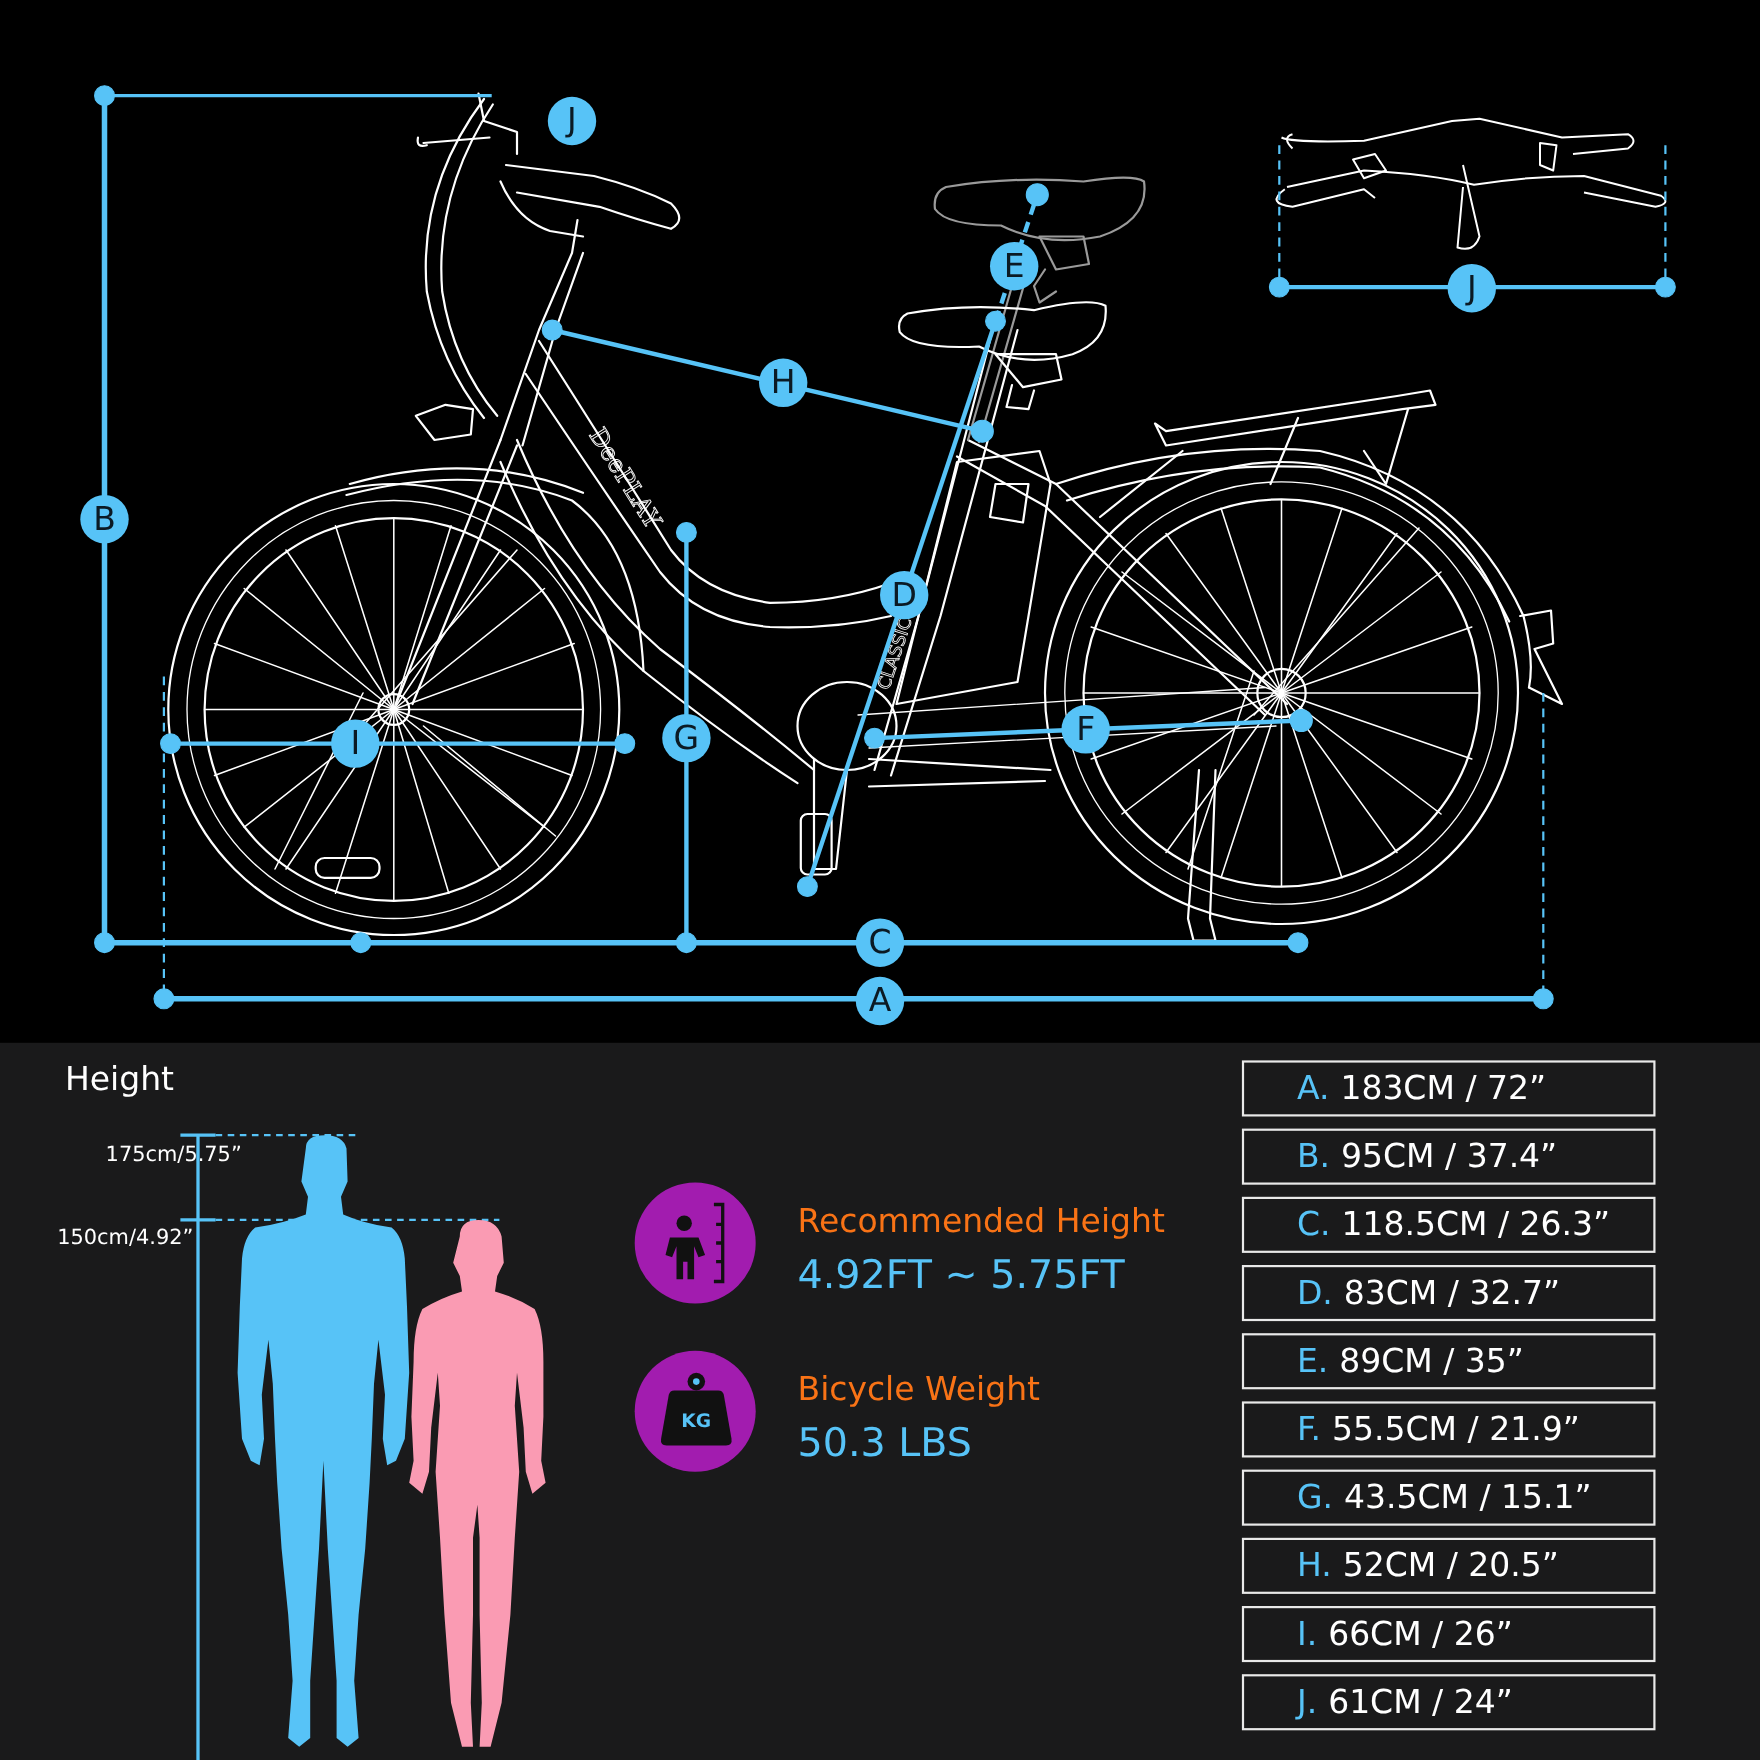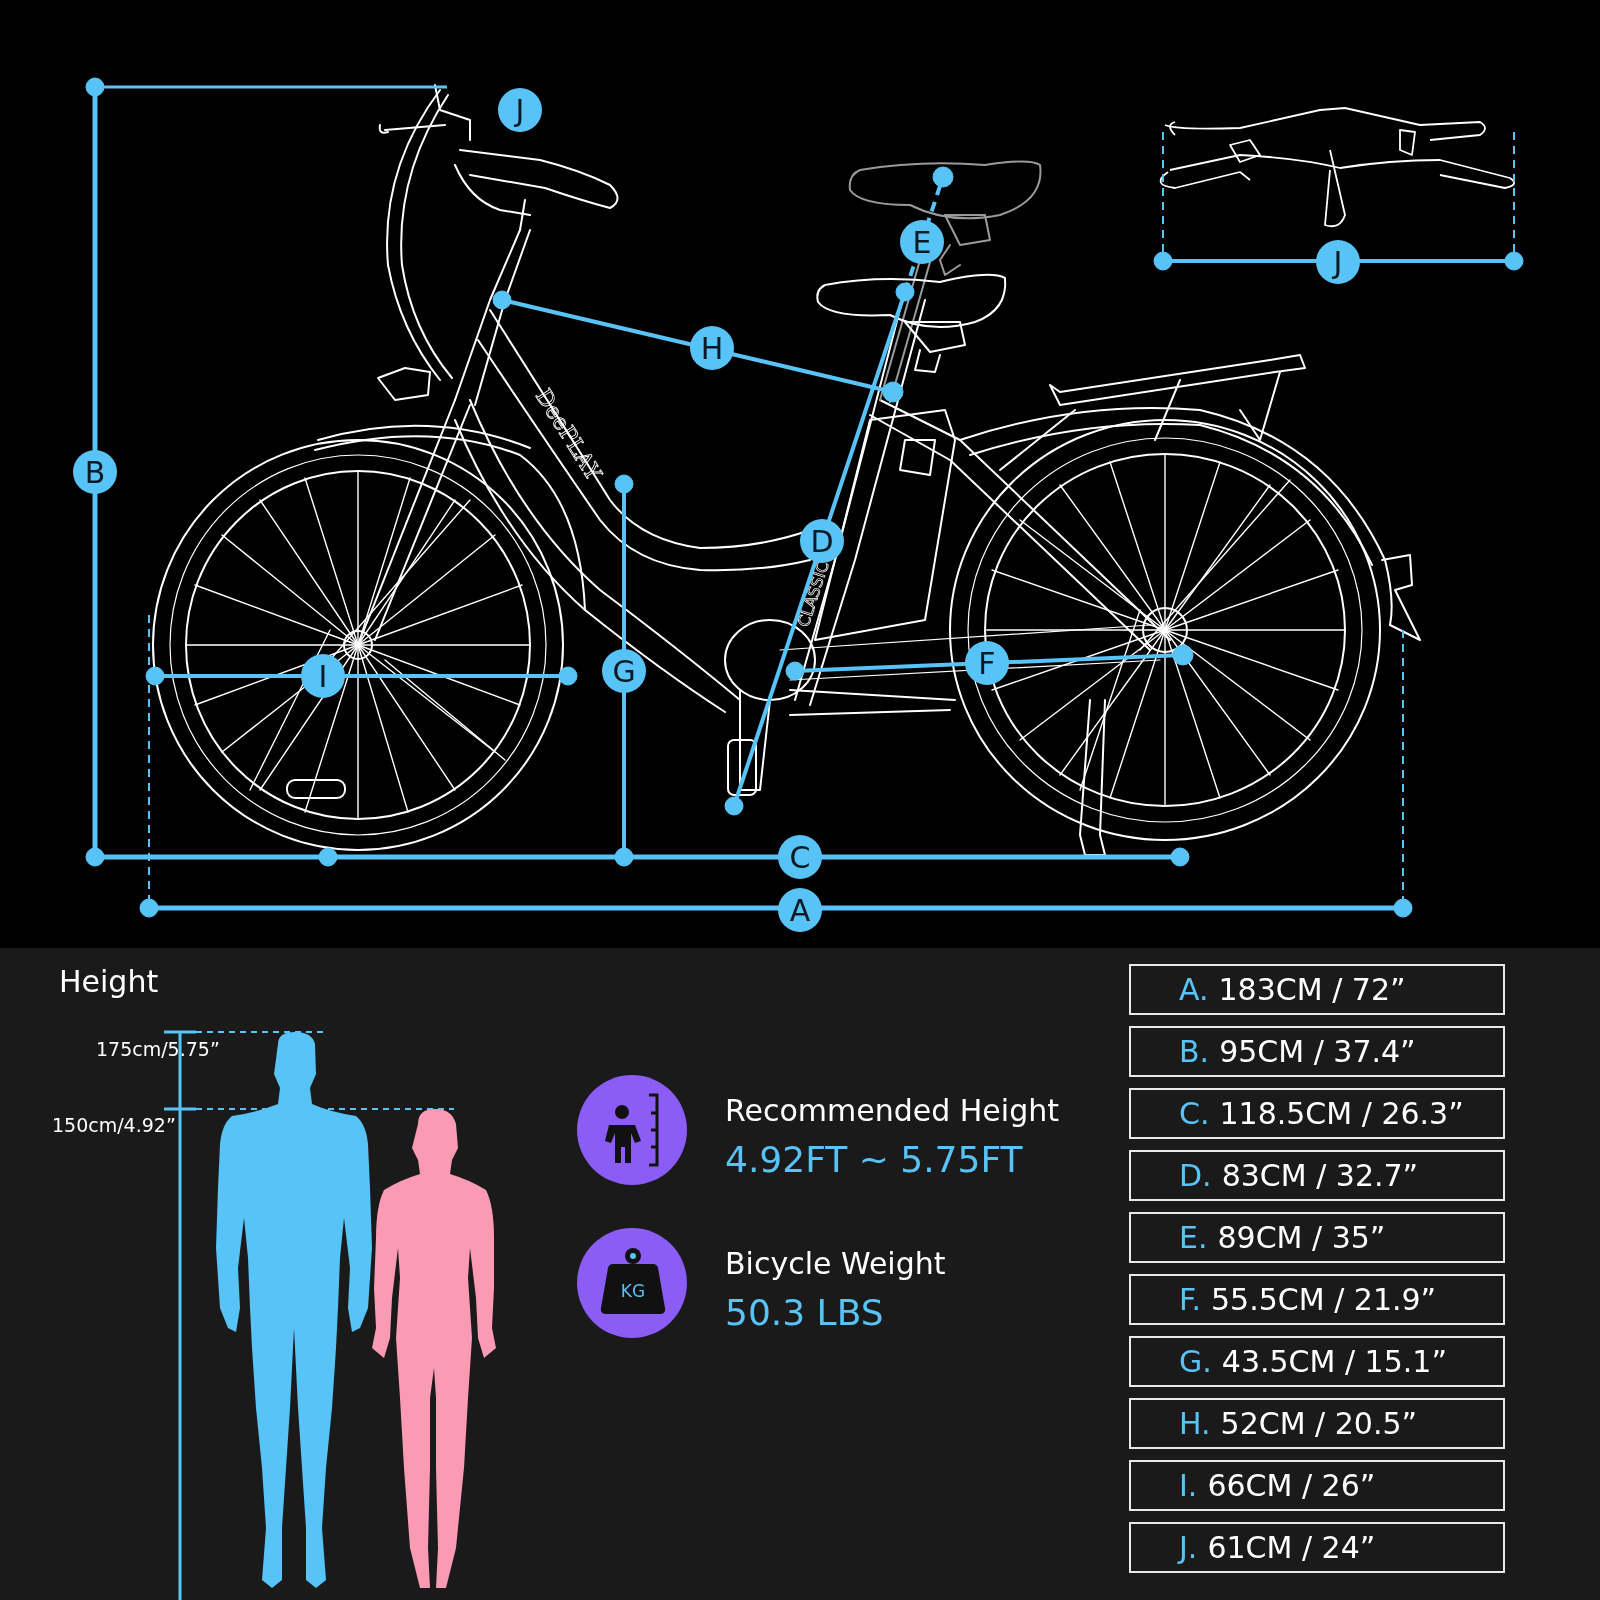--- a/index.html
+++ b/index.html
@@ -12,22 +12,22 @@
   .marker-label { font-family: "DejaVu Sans", sans-serif; font-size: 30px; fill: #0b1a24; text-anchor: middle; dominant-baseline: central; }
 
   #specs { position: absolute; left: 0; top: 948px; width: 1600px; height: 652px; background: #1a1a1b; }
 
   .height-title { position: absolute; left: 59px; top: 16px; font-size: 30px; color: #fff; font-weight: 500; }
   .scale-label { position: absolute; font-size: 19px; color: #fff; white-space: nowrap; }
   .scale-label.l175 { left: 52px; top: 90px; margin-left: 44px; }
   .scale-label.l150 { left: 52px; top: 166px; }
 
   .feature { position: absolute; left: 577px; width: 520px; height: 110px; }
-  .feature .icon-circle { position: absolute; left: 0; top: 0; width: 110px; height: 110px; border-radius: 50%; background: #8b5cf6; }
-  .feature .f-title { position: absolute; left: 148px; top: 18px; font-size: 30px; color: #ffffff; white-space: nowrap; }
+  .feature .icon-circle { position: absolute; left: 0; top: 0; width: 110px; height: 110px; border-radius: 50%; background: #a21caf; font-weight: bold; }
+  .feature .f-title { position: absolute; left: 148px; top: 18px; font-size: 30px; color: #f97316; white-space: nowrap; }
   .feature .f-value { position: absolute; left: 148px; top: 64px; font-size: 36px; color: #57c3f7; white-space: nowrap; }
 
   .dim-list { position: absolute; left: 1129px; top: 16px; width: 376px; }
   .dim-row { height: 51px; border: 2px solid #e9e9e9; margin-bottom: 11px; display: flex; align-items: center; padding-left: 48px; font-size: 30px; white-space: nowrap; }
   .dim-row .letter { color: #57c3f7; margin-right: 10px; }
   .dim-row .val { color: #fff; }
 </style>
 </head>
 <body>
 

